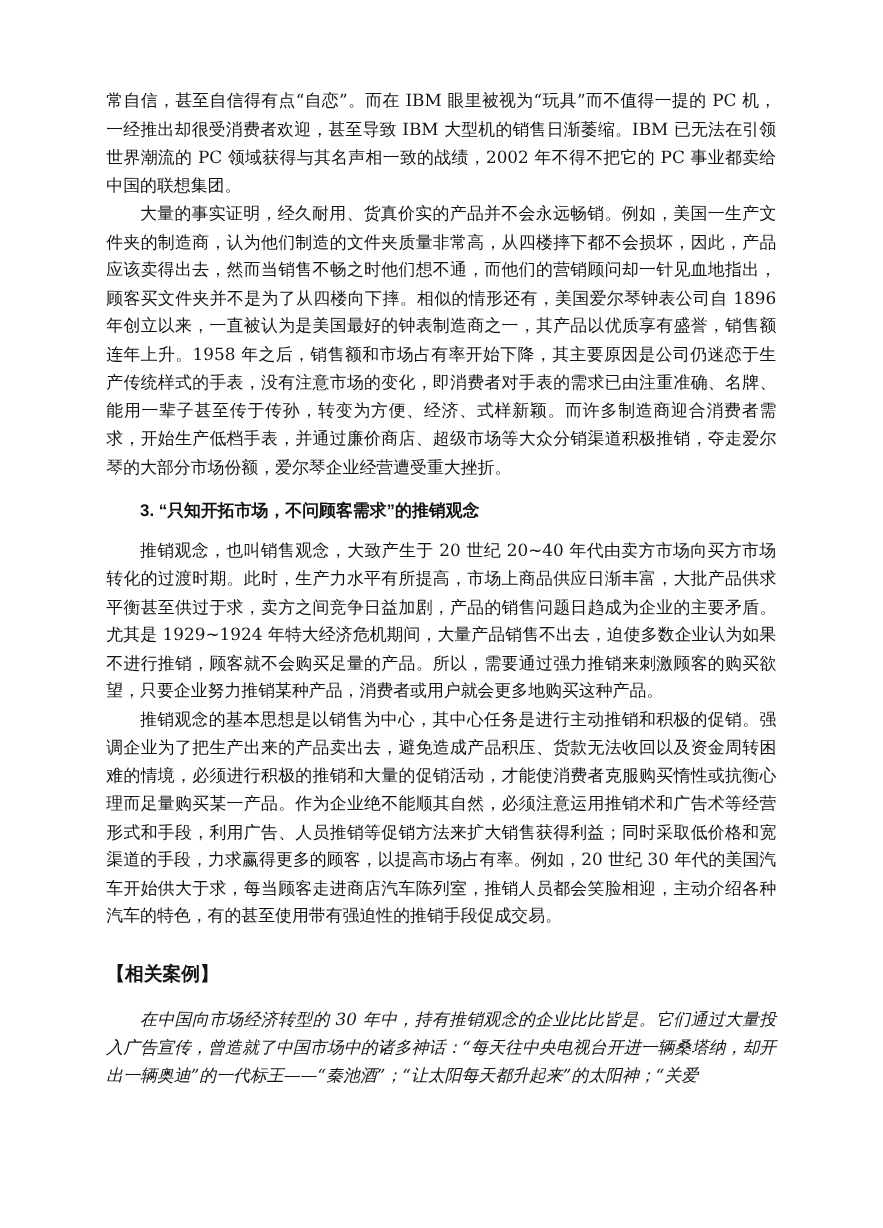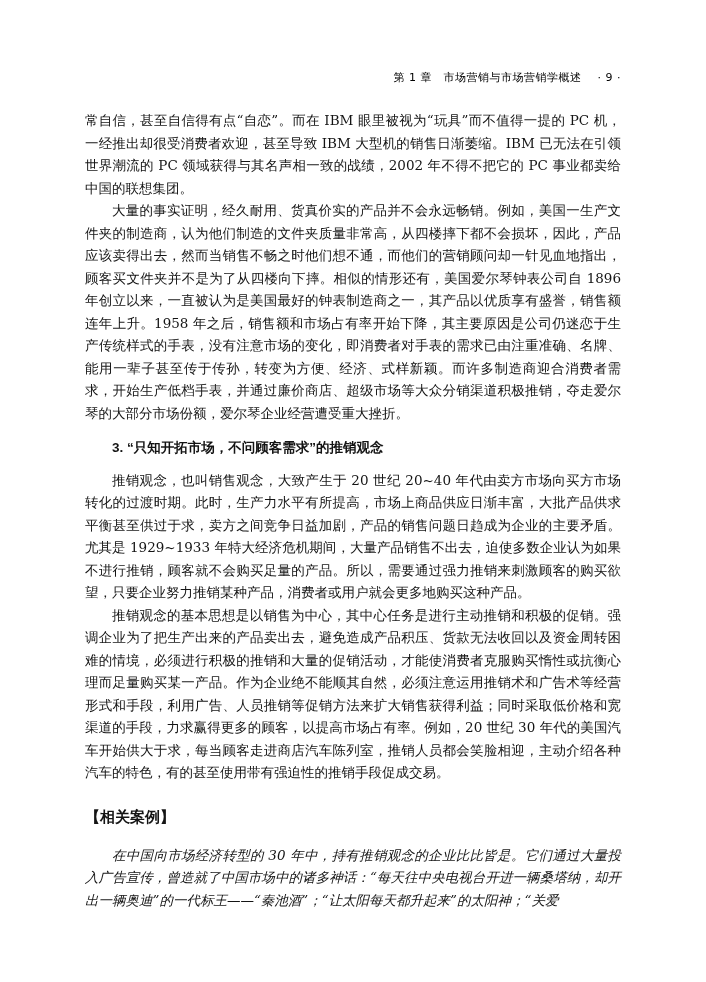--- a/index.html
+++ b/index.html
@@ -46,21 +46,21 @@
   }
   .section-heading {
     font-family: Liberation Sans, sans-serif;
     font-weight: bold;
     font-size: 13.5px;
     text-indent: 2em;
     margin: 13px 0 9px 0;
     line-height: 22.5px;
   }
   .case-label {
-    font-family: Liberation Mono, monospace;
+    font-family: Liberation Serif, serif;
     font-weight: bold;
     font-size: 15px;
     margin: 24px 0 14px 0;
     line-height: 22px;
   }
   .case-title {
     font-family: "DejaVu Sans", "Liberation Sans", sans-serif;
     font-weight: bold;
     font-size: 14px;
     text-align: center;
@@ -71,31 +71,27 @@
   .case-para {
     font-style: italic;
     text-indent: 2em;
   }
 </style>
 </head>
 <body>
 
 <div class="page">
 
-  <div class="running-head">
-    <span>第 1 章　市场营销与市场营销学概述</span>
-    <span>· 9 ·</span>
-  </div>
 
   <div class="body-text">
     <p>常自信，甚至自信得有点“自恋”。而在 IBM 眼里被视为“玩具”而不值得一提的 PC 机，一经推出却很受消费者欢迎，甚至导致 IBM 大型机的销售日渐萎缩。IBM 已无法在引领世界潮流的 PC 领域获得与其名声相一致的战绩，2002 年不得不把它的 PC 事业都卖给中国的联想集团。</p>
     <p class="indent">大量的事实证明，经久耐用、货真价实的产品并不会永远畅销。例如，美国一生产文件夹的制造商，认为他们制造的文件夹质量非常高，从四楼摔下都不会损坏，因此，产品应该卖得出去，然而当销售不畅之时他们想不通，而他们的营销顾问却一针见血地指出，顾客买文件夹并不是为了从四楼向下摔。相似的情形还有，美国爱尔琴钟表公司自 1896 年创立以来，一直被认为是美国最好的钟表制造商之一，其产品以优质享有盛誉，销售额连年上升。1958 年之后，销售额和市场占有率开始下降，其主要原因是公司仍迷恋于生产传统样式的手表，没有注意市场的变化，即消费者对手表的需求已由注重准确、名牌、能用一辈子甚至传于传孙，转变为方便、经济、式样新颖。而许多制造商迎合消费者需求，开始生产低档手表，并通过廉价商店、超级市场等大众分销渠道积极推销，夺走爱尔琴的大部分市场份额，爱尔琴企业经营遭受重大挫折。</p>
 
     <h3 class="section-heading">3. “只知开拓市场，不问顾客需求”的推销观念</h3>
 
-    <p class="indent">推销观念，也叫销售观念，大致产生于 20 世纪 20~40 年代由卖方市场向买方市场转化的过渡时期。此时，生产力水平有所提高，市场上商品供应日渐丰富，大批产品供求平衡甚至供过于求，卖方之间竞争日益加剧，产品的销售问题日趋成为企业的主要矛盾。尤其是 1929~1933 年特大经济危机期间，大量产品销售不出去，迫使多数企业认为如果不进行推销，顾客就不会购买足量的产品。所以，需要通过强力推销来刺激顾客的购买欲望，只要企业努力推销某种产品，消费者或用户就会更多地购买这种产品。</p>
+    <p class="indent">推销观念，也叫销售观念，大致产生于 20 世纪 20~40 年代由卖方市场向买方市场转化的过渡时期。此时，生产力水平有所提高，市场上商品供应日渐丰富，大批产品供求平衡甚至供过于求，卖方之间竞争日益加剧，产品的销售问题日趋成为企业的主要矛盾。尤其是 1929~1924 年特大经济危机期间，大量产品销售不出去，迫使多数企业认为如果不进行推销，顾客就不会购买足量的产品。所以，需要通过强力推销来刺激顾客的购买欲望，只要企业努力推销某种产品，消费者或用户就会更多地购买这种产品。</p>
     <p class="indent">推销观念的基本思想是以销售为中心，其中心任务是进行主动推销和积极的促销。强调企业为了把生产出来的产品卖出去，避免造成产品积压、货款无法收回以及资金周转困难的情境，必须进行积极的推销和大量的促销活动，才能使消费者克服购买惰性或抗衡心理而足量购买某一产品。作为企业绝不能顺其自然，必须注意运用推销术和广告术等经营形式和手段，利用广告、人员推销等促销方法来扩大销售获得利益；同时采取低价格和宽渠道的手段，力求赢得更多的顾客，以提高市场占有率。例如，20 世纪 30 年代的美国汽车开始供大于求，每当顾客走进商店汽车陈列室，推销人员都会笑脸相迎，主动介绍各种汽车的特色，有的甚至使用带有强迫性的推销手段促成交易。</p>
 
     <div class="case-label">【相关案例】</div>
     <p class="case-para">在中国向市场经济转型的 30 年中，持有推销观念的企业比比皆是。它们通过大量投入广告宣传，曾造就了中国市场中的诸多神话：“每天往中央电视台开进一辆桑塔纳，却开出一辆奥迪”的一代标王——“秦池酒”；“让太阳每天都升起来”的太阳神；“关爱</p>
   </div>
 
 </div>
 
 </body></html>

